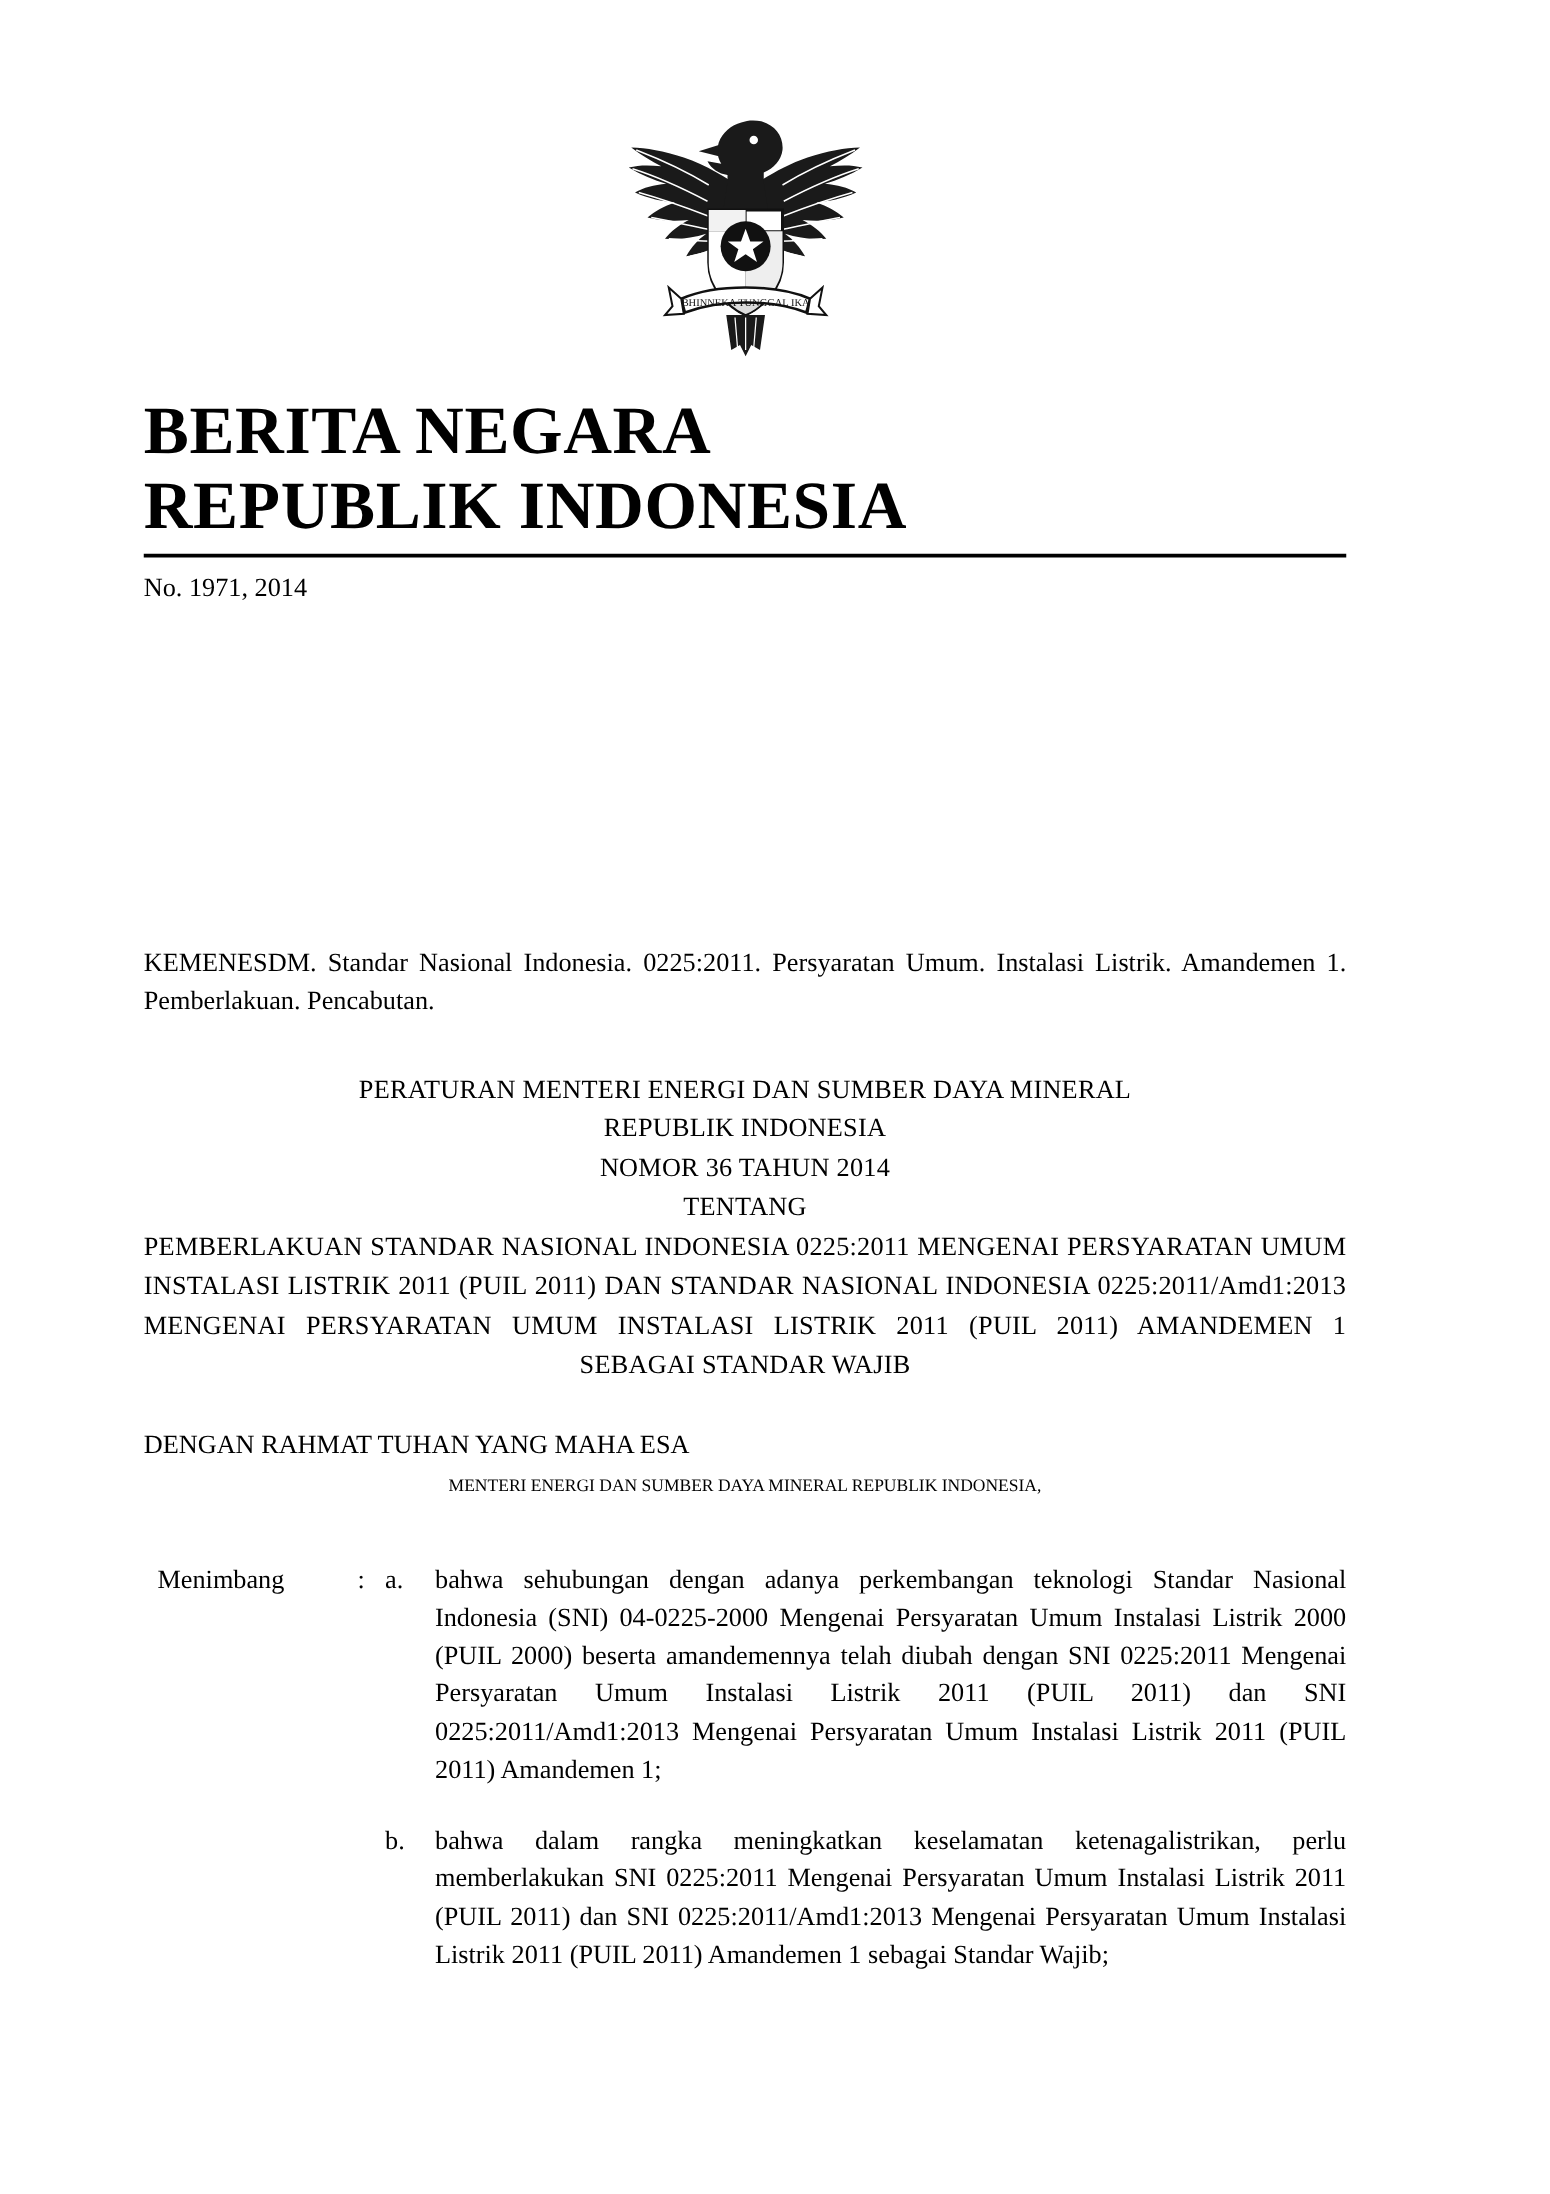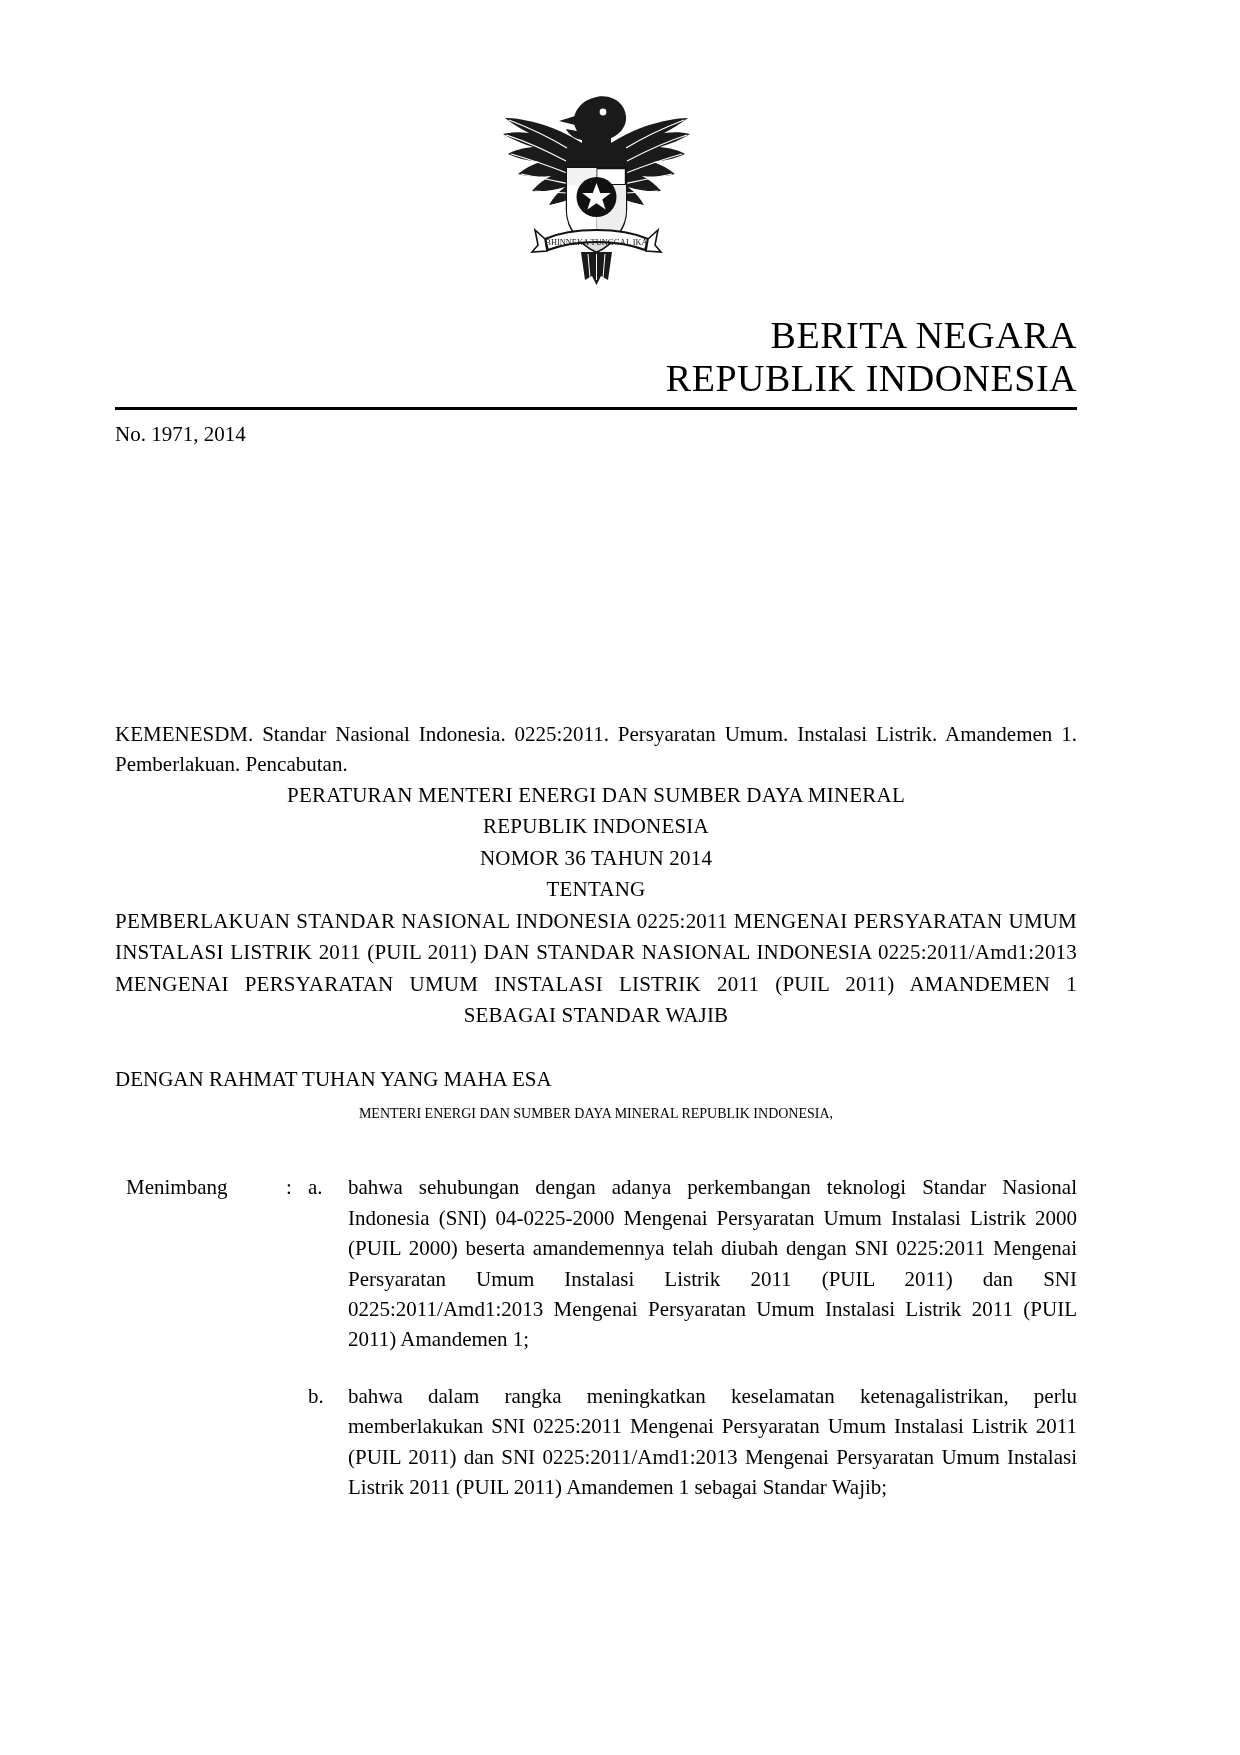--- a/index.html
+++ b/index.html
@@ -29,24 +29,24 @@
     align-items: flex-start;
     height: 230px;
     margin-top: 10px;
   }
   .emblem {
     width: 215px;
     height: 215px;
   }
   
   .masthead {
-    text-align: right;
+    text-align: left;
     font-family: "Liberation Serif", serif;
-    font-weight: normal;
-    font-size: 38px;
+    font-weight: bold;
+    font-size: 54px;
     line-height: 1.12;
     letter-spacing: 0.5px;
     margin-top: 4px;
   }
   .masthead .line2 {
     display: block;
   }
   .rule {
     border: 0;
     border-top: 3px solid #000;
@@ -66,20 +66,21 @@
     font-size: 21px;
   }
   .meta-right {
     flex: 1 1 auto;
     text-align: justify;
     text-align-last: left;
     font-size: 21px;
   }
   
   .title-block {
+    margin-top: 40px;
     text-align: center;
     font-size: 21px;
     line-height: 1.5;
   }
   .title-block div {
     letter-spacing: 0.2px;
   }
   .justify-center-block {
     text-align: justify;
     text-align-last: center;

